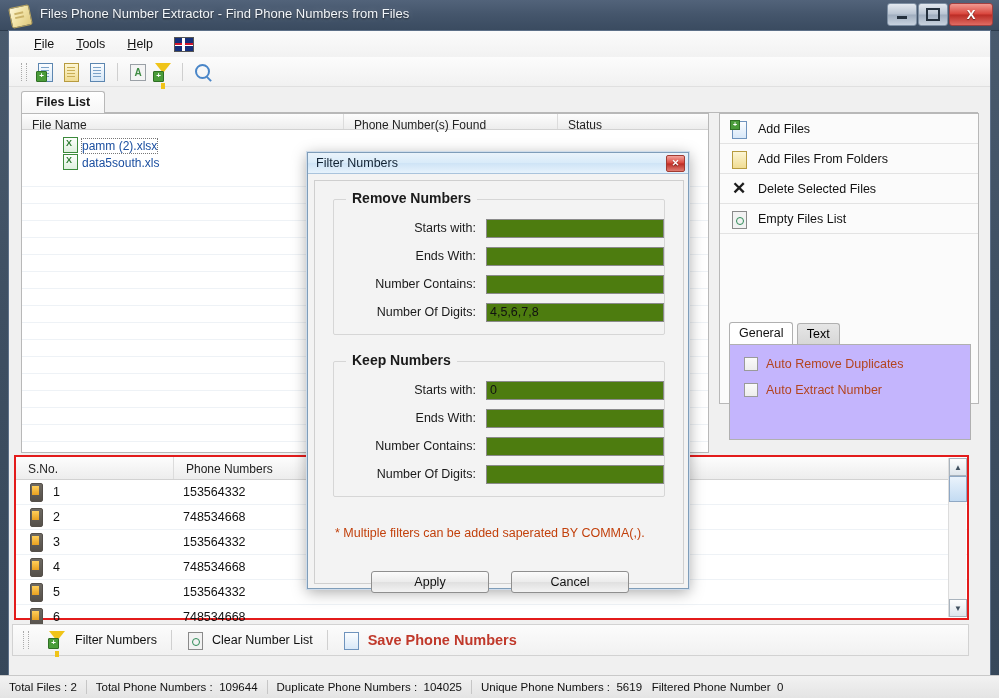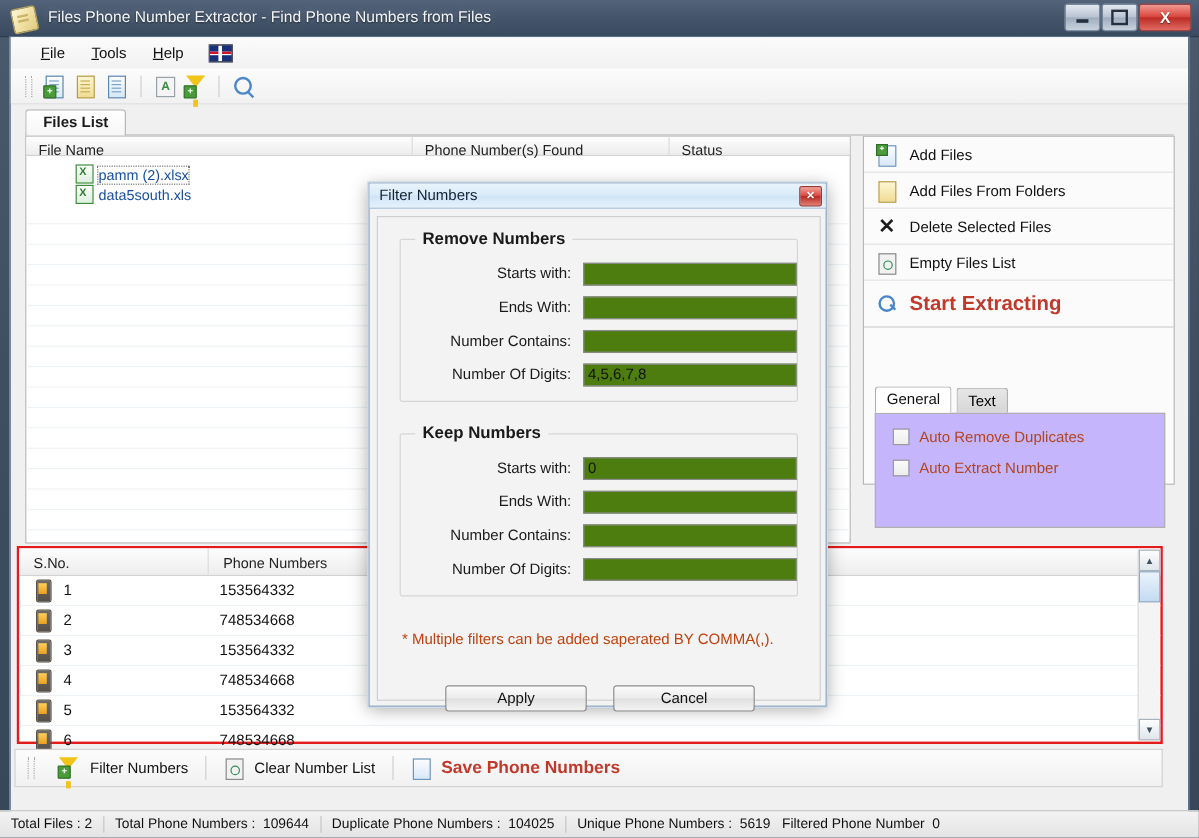--- a/index.html
+++ b/index.html
@@ -410,24 +410,20 @@
       <div class="act">
         <span class="aic xmark">✕</span>
         <span class="lbl">Delete Selected Files</span>
       </div>
       <div class="act">
         <span class="aic empty">
             <span class="sq"></span>
           </span>
         <span class="lbl">Empty Files List</span>
       </div>
-      <div class="act big">
-        <span class="aic mag"></span>
-        <span class="lbl">Start Extracting</span>
-      </div>
 
       <div class="subtabs">
         <span class="stab active">General</span>
         <span class="stab">Text</span>
       </div>
       <div class="subbox">
         <div class="chkrow">
           <span class="chk"></span>
           <span class="chklbl">Auto Remove Duplicates</span>
         </div>

